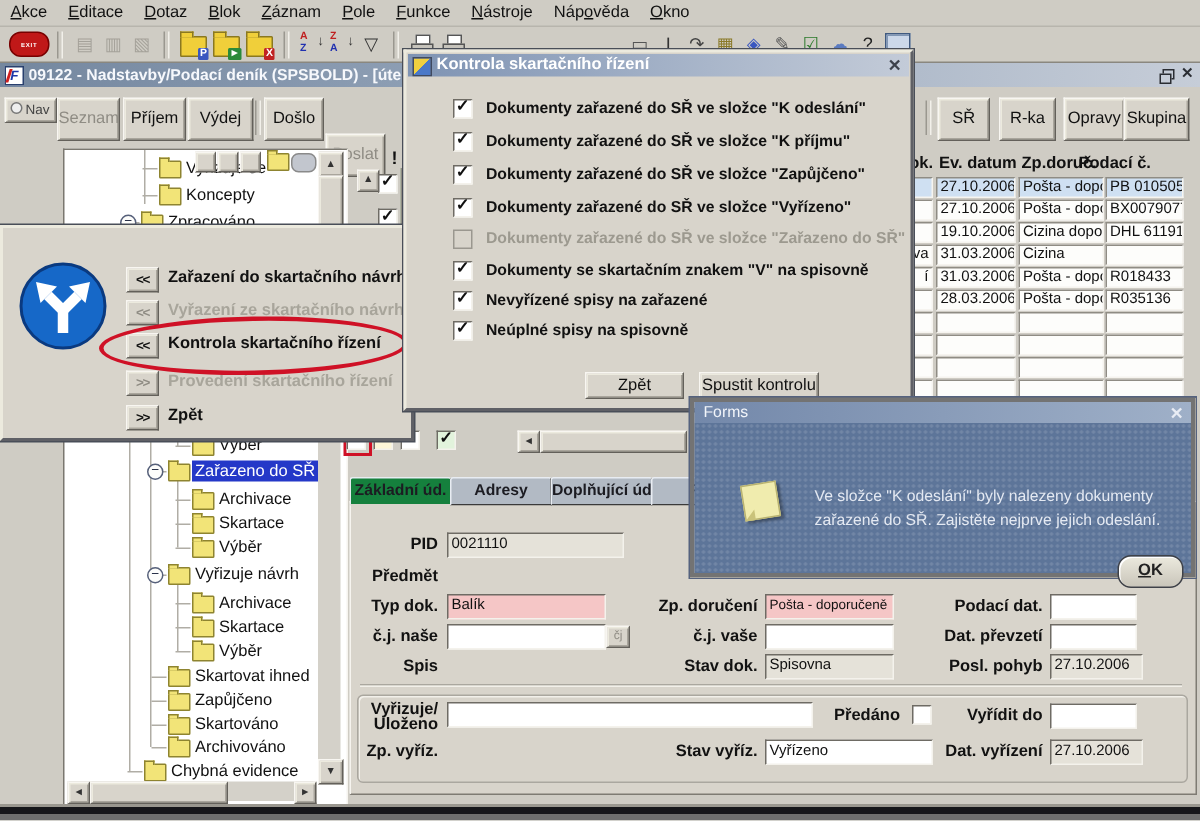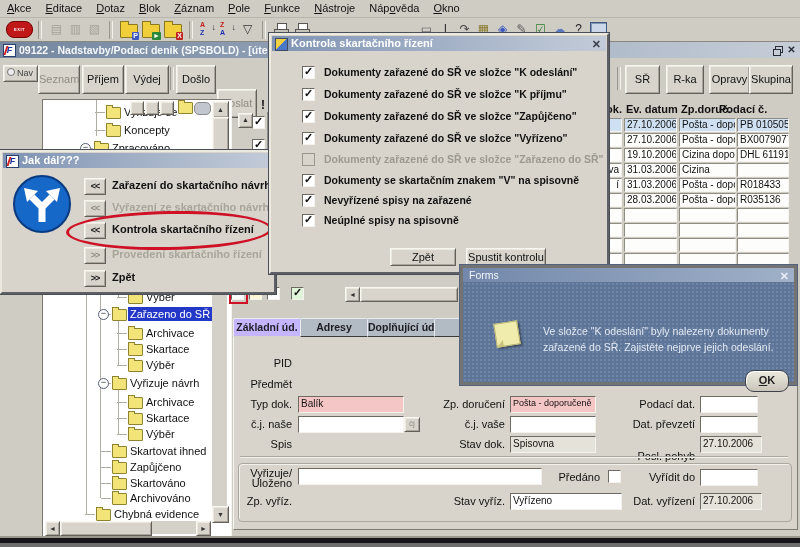--- a/index.html
+++ b/index.html
@@ -49,21 +49,21 @@
   
   .raised{background:#d8d4cb;border:1px solid;border-color:#f8f6f1 #63605a #63605a #f8f6f1;
           box-shadow:inset 1px 1px 0 #eceade, inset -1px -1px 0 #a9a59c}
   .btn{font-size:11px;text-align:center;color:#111}
   .btn.disabled{color:#8f8c84}
   .fld{position:absolute;height:15px;background:#fff;border:1px solid;
        border-color:#6e6b64 #f4f2ec #f4f2ec #6e6b64;font-size:10px;line-height:13px;
        padding:0 2px;white-space:nowrap;overflow:hidden}
   .fld.pink{background:var(--pink)}
   .fld.gray{background:#e5e2d9}
-  .lbl{position:absolute;font-size:11px;font-weight:normal;text-align:right;white-space:nowrap}
+  .lbl{position:absolute;font-size:11px;font-weight:bold;text-align:right;white-space:nowrap}
   .cb{position:absolute;width:11px;height:11px;background:#fff;border:1px solid;
       border-color:#6e6b64 #f4f2ec #f4f2ec #6e6b64;font-size:11px;line-height:9px;text-align:center;font-weight:bold;color:#101010}
   .cb.checked::after{content:"✓"}
   .cb.disabled{background:#d8d4cb;border-color:#9a978f}
   
   #treepanel{position:absolute;left:42px;top:99px;width:188px;height:436px;background:#fff;
              border:1px solid;border-color:#7a776f #f6f4ef #f6f4ef #7a776f}
   .tree-line{position:absolute;background:#b0ada5}
   .tree-item{position:absolute;height:14px;font-size:11px;line-height:14px;white-space:nowrap}
   .tree-folder{position:absolute;width:13px;height:10px;top:2px;background:#f2e478;border:1px solid #8e8430;border-radius:1px}
@@ -82,21 +82,21 @@
       border-color:#8f8c84 #f6f4ef #f6f4ef #8f8c84;font-size:10px;line-height:11px;
       padding:0 2px;white-space:nowrap;overflow:hidden}
   .td.selrow{background:var(--rowsel)}
   .td.rt{text-align:right}
   
   #formpanel{position:absolute;left:233px;top:334px;width:563px;height:194px;background:#d8d4cb;
              border:1px solid;border-color:#f6f4ef #7e7b73 #7e7b73 #f6f4ef}
   .tab{position:absolute;top:318px;height:17px;width:66px;font-size:10.5px;font-weight:bold;
        text-align:center;line-height:17px;background:#b2bac4;color:#1c1c22;
        border:1px solid;border-color:#e8ecf2 #5e5b55 #3a3a3a #e8ecf2;border-radius:2px 2px 0 0;overflow:hidden;white-space:nowrap}
-  .tab.active{background:#c4b5fd;border-bottom-color:#d8d4cb}
+  .tab.active{background:#15803d;border-bottom-color:#d8d4cb}
   .groupline{position:absolute;height:0;border-top:1px solid #aaa79f;border-bottom:1px solid #f2f0ea}
   .groupbox{position:absolute;border:1px solid #aaa79f;border-radius:4px;box-shadow:inset 1px 1px 0 #f2f0ea}
   
   .dialog{position:absolute;background:#d8d4cb;border:2px solid;border-color:#eceade #5f6066 #5f6066 #eceade;
           box-shadow:0 0 0 1px #494e58}
   .dlg-title{position:absolute;left:1px;top:1px;right:1px;height:15px;
              background:linear-gradient(90deg,#7e93b3 0%,#a9b6ca 60%,#c3cbd8 100%);
              color:#fff;font-size:11px;font-weight:bold;line-height:15px;padding-left:19px;white-space:nowrap;overflow:hidden}
   .dlg-close{position:absolute;right:5px;top:1px;color:#3c414b;font-size:11px;font-weight:bold;line-height:15px}
   .dlg-icon{position:absolute;left:3px;top:2px;width:11px;height:11px;border:1px solid #404a60;background:#fff;
@@ -386,20 +386,21 @@
 
   <div id="formpanel"></div>
   <div id="tabs">
       <div class="tab active" style="left: 233px;">Základní úd.</div>
       <div class="tab" style="left: 300px;">Adresy</div>
       <div class="tab" style="left: 367px;">Doplňující úd.</div>
       <div class="tab" style="left: 434px;">Příl</div>
     </div>
 
   <div class="lbl" style="left:192px;top:357px;width:100px">PID</div>
+  <div class="fld gray" style="left:298px;top:355px;width:112px">0021110</div>
 
   <div class="lbl" style="left:192px;top:378px;width:100px">Předmět</div>
 
   <div class="lbl" style="left:192px;top:398px;width:100px">Typ dok.</div>
   <div class="fld pink" style="left:298px;top:396px;width:100px">Balík</div>
   <div class="lbl" style="left:400px;top:398px;width:105px">Zp. doručení</div>
   <div class="fld pink" style="left:510px;top:396px;width:80px;font-size:9px">Pošta - doporučeně</div>
   <div class="lbl" style="left:590px;top:398px;width:105px">Podací dat.</div>
   <div class="fld" style="left:700px;top:396px;width:52px"></div>
 
@@ -407,21 +408,21 @@
   <div class="fld" style="left:298px;top:416px;width:100px"></div>
   <div class="abs raised btn disabled" style="left:404px;top:417px;width:14px;height:13px;font-size:8px;line-height:12px">čj</div>
   <div class="lbl" style="left:400px;top:418px;width:105px">č.j. vaše</div>
   <div class="fld" style="left:510px;top:416px;width:80px"></div>
   <div class="lbl" style="left:590px;top:418px;width:105px">Dat. převzetí</div>
   <div class="fld" style="left:700px;top:416px;width:52px"></div>
 
   <div class="lbl" style="left:192px;top:438px;width:100px">Spis</div>
   <div class="lbl" style="left:400px;top:438px;width:105px">Stav dok.</div>
   <div class="fld gray" style="left:510px;top:436px;width:80px">Spisovna</div>
-  <div class="lbl" style="left:590px;top:450px;width:105px">Posl. pohyb</div>
+  <div class="lbl" style="left:590px;top:438px;width:105px">Posl. pohyb</div>
   <div class="fld gray" style="left:700px;top:436px;width:56px">27.10.2006</div>
 
   <div class="groupline" style="left:240px;top:456px;width:548px"></div>
   <div class="groupbox" style="left:238px;top:463px;width:552px;height:57px"></div>
 
   <div class="lbl" style="left:192px;top:467px;width:100px">Vyřizuje/</div>
   <div class="lbl" style="left:192px;top:477px;width:100px">Uloženo</div>
   <div class="fld" style="left:298px;top:468px;width:238px"></div>
   <div class="lbl" style="left:500px;top:471px;width:100px">Předáno</div>
   <div class="cb" style="left:608px;top:470px"></div>
@@ -432,24 +433,20 @@
   <div class="lbl" style="left:405px;top:495px;width:100px">Stav vyříz.</div>
   <div class="fld" style="left:510px;top:493px;width:106px">Vyřízeno</div>
   <div class="lbl" style="left:620px;top:495px;width:75px">Dat. vyřízení</div>
   <div class="fld gray" style="left:700px;top:493px;width:56px">27.10.2006</div>
 
   <div class="abs" style="left:0;top:536px;width:800px;height:2px;background:#9a978f"></div>
   <div class="abs" style="left:0;top:538px;width:800px;height:5px;background:#16161a"></div>
   <div class="abs" style="left:0;top:543px;width:800px;height:4px;background:#6e6e6e"></div>
 
   <div class="dialog" style="left:0;top:150px;width:272px;height:140px;z-index:10">
-    <div class="dlg-title">
-      <span class="appicon" style="left:3px;top:2px"></span>
-      <span>Jak dál???</span>
-    </div>
     <svg class="abs" style="left:10px;top:22px" width="60" height="60" viewBox="0 0 60 60">
       <circle cx="30" cy="30" r="28" fill="#1668c8" stroke="#0a3a80" stroke-width="2"></circle>
       <path d="M30 48 L30 33 L20 23" stroke="#fff" stroke-width="7" fill="none"></path>
       <path d="M30 33 L40 23" stroke="#fff" stroke-width="7" fill="none"></path>
       <polygon points="12,14 26,17 15,28" fill="#fff"></polygon>
       <polygon points="48,14 34,17 45,28" fill="#fff"></polygon>
     </svg>
     <div id="jak-options">
         <div class="chev raised" style="left: 82px; top: 26px; color: rgb(17, 17, 17);">&lt;&lt;</div>
         <div class="opt-label" style="left: 110px; top: 27px;">Zařazení do skartačního návrhu</div>

